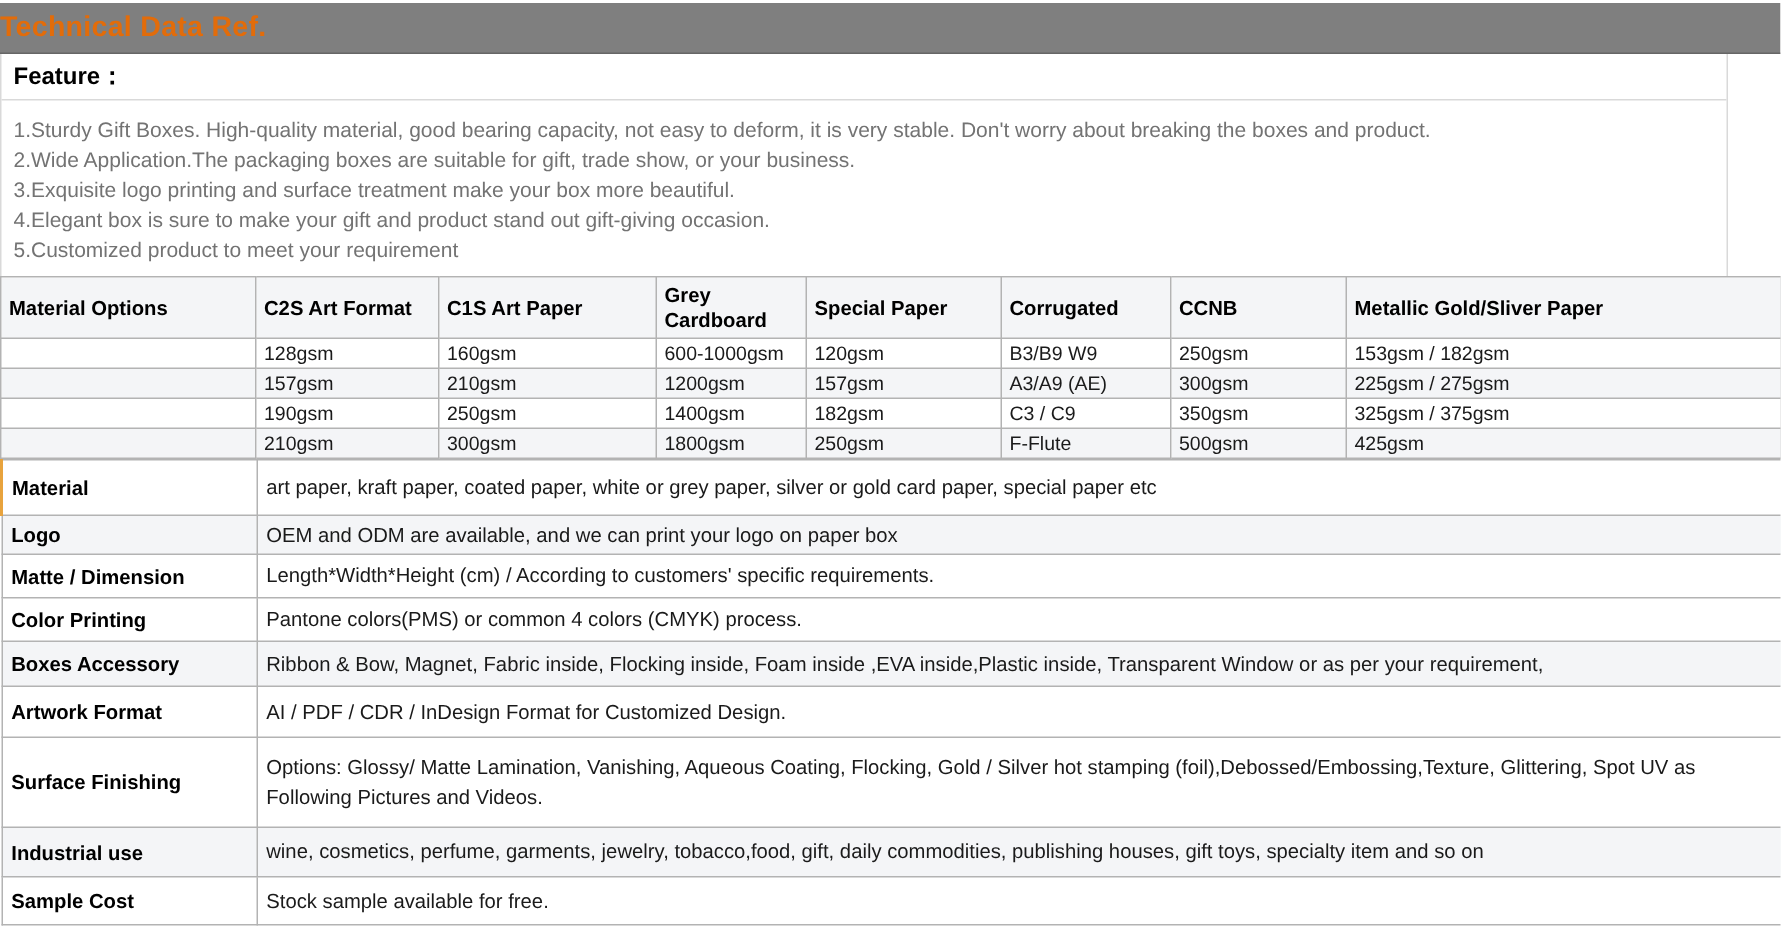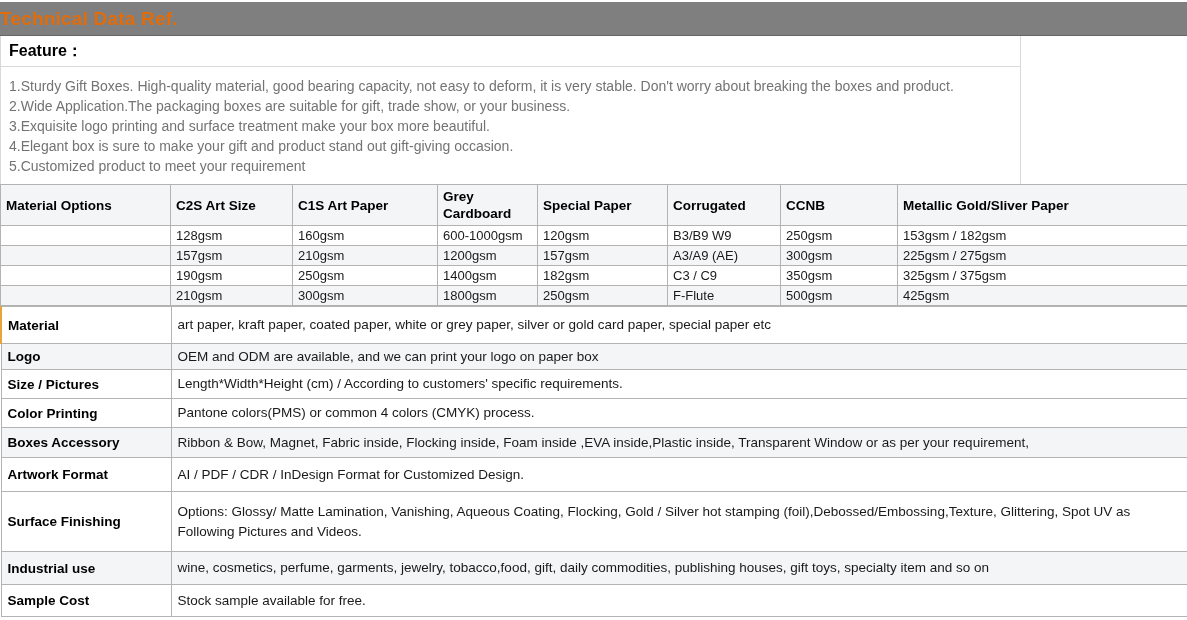--- a/index.html
+++ b/index.html
@@ -16,21 +16,21 @@
     margin-top:2px;height:33px;line-height:33px;
     background:#7f7f7f;border-bottom:1px solid #666666;
   }
   .title-bar span{
     font-size:19px;font-weight:bold;color:#e26c0a;letter-spacing:.2px;
   }
 
   
   .feature-section{
     border-left:1px solid #d9d9d9;border-right:1px solid #d9d9d9;
-    box-sizing:border-box;width:1021px;
+    box-sizing:border-box;width:1152px;
   }
   .feature-heading{
     font-size:16px;font-weight:bold;color:#000;
     padding:5px 8px 4px 8px;
     border-bottom:1px solid #d9d9d9;
   }
   .feature-list{padding:9px 8px 8px 8px;}
   .feature-item{font-size:14px;line-height:20px;color:#737373;white-space:nowrap;}
 
   
@@ -97,21 +97,21 @@
         <col style="width:145px">
         <col style="width:100px">
       <col style="width:130px">
         <col style="width:113px">
         <col style="width:117px">
         <col style="width:290px">
     </colgroup>
     <thead>
       <tr>
         <th>Material Options</th>
-        <th>C2S Art Size</th>
+        <th>C2S Art Format</th>
         <th>C1S Art Paper</th>
         <th>Grey Cardboard</th>
         <th>Special Paper</th>
         <th>Corrugated</th>
         <th>CCNB</th>
         <th>Metallic Gold/Sliver Paper</th>
       </tr>
     </thead>
     <tbody>
       <tr>
@@ -165,21 +165,21 @@
     <tbody>
       <tr class="r0">
         <th>Material</th>
         <td>art paper, kraft paper, coated paper, white or grey paper, silver or gold card paper, special paper etc</td>
       </tr>
       <tr class="r1 shaded">
         <th>Logo</th>
         <td>OEM and ODM are available, and we can print your logo on paper box</td>
       </tr>
       <tr class="r2">
-        <th>Size / Pictures</th>
+        <th>Matte / Dimension</th>
         <td>Length*Width*Height (cm) / According to customers' specific requirements.</td>
       </tr>
       <tr class="r3">
         <th>Color Printing</th>
         <td>Pantone colors(PMS) or common 4 colors (CMYK) process.</td>
       </tr>
       <tr class="r4 shaded">
         <th>Boxes Accessory</th>
         <td>Ribbon &amp; Bow, Magnet, Fabric inside, Flocking inside, Foam inside ,EVA inside,Plastic inside, Transparent Window or as per your requirement,</td>
       </tr>

